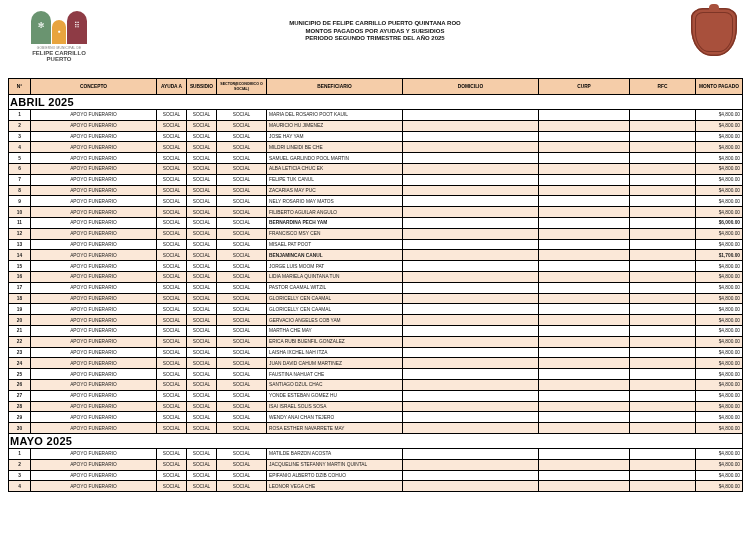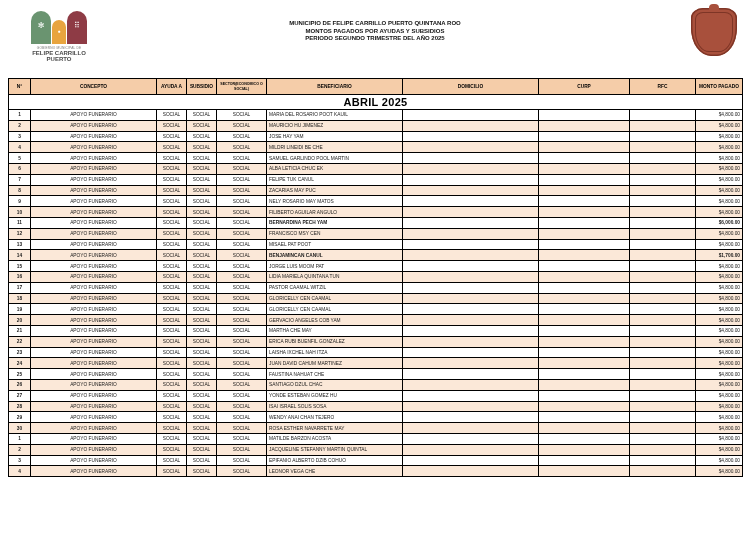--- a/index.html
+++ b/index.html
@@ -50,21 +50,21 @@
     position: absolute; left: 8px; top: 78px; width: 734px;
     border-collapse: collapse; table-layout: fixed; border: 1.6px solid #000;
   }
   th, td { border: 1px solid #000; padding: 0 1px; overflow: hidden; white-space: nowrap; }
   thead th {
     background: #f5cda9; font-size: 4.8px; font-weight: bold;
     height: 16px; text-align: center; color: #000;
   }
   thead th.sector-th { font-size: 3.6px; white-space: normal; line-height: 4.4px; }
   tr.section-row td {
-    height: 15px; background: #ffffff; text-align: center;
+    height: 15px; background: #ffffff; text-align: left;
     font-size: 11px; font-weight: bold; letter-spacing: .3px;
   }
   tr.data-row td { height: 10.8px; font-size: 4.8px; color: #1a1a1a; text-align: center; }
   tr.data-row td.c-left  { text-align: left;  padding-left: 2px; }
   tr.data-row td.c-right { text-align: right; padding-right: 2px; }
   tr.data-row td.c-num   { font-weight: bold; }
   tr.data-row.alt td     { background: #fbe8d8; }
   td.boldcell { font-weight: bold; }
 </style>
 </head>
@@ -485,20 +485,23 @@
           <td>APOYO FUNERARIO</td>
           <td>SOCIAL</td>
           <td>SOCIAL</td>
           <td>SOCIAL</td>
           <td class="c-left">ROSA ESTHER NAVARRETE MAY</td>
           <td class="c-left"></td>
           <td class="c-left"></td>
           <td class="c-left"></td>
           <td class="c-right">$4,800.00</td>
         </tr>
+        <tr class="section-row">
+          <td colspan="10">MAYO 2025</td>
+        </tr>
         <tr class="data-row">
           <td class="c-num">1</td>
           <td>APOYO FUNERARIO</td>
           <td>SOCIAL</td>
           <td>SOCIAL</td>
           <td>SOCIAL</td>
           <td class="c-left">MATILDE BARZON ACOSTA</td>
           <td class="c-left"></td>
           <td class="c-left"></td>
           <td class="c-left"></td>

